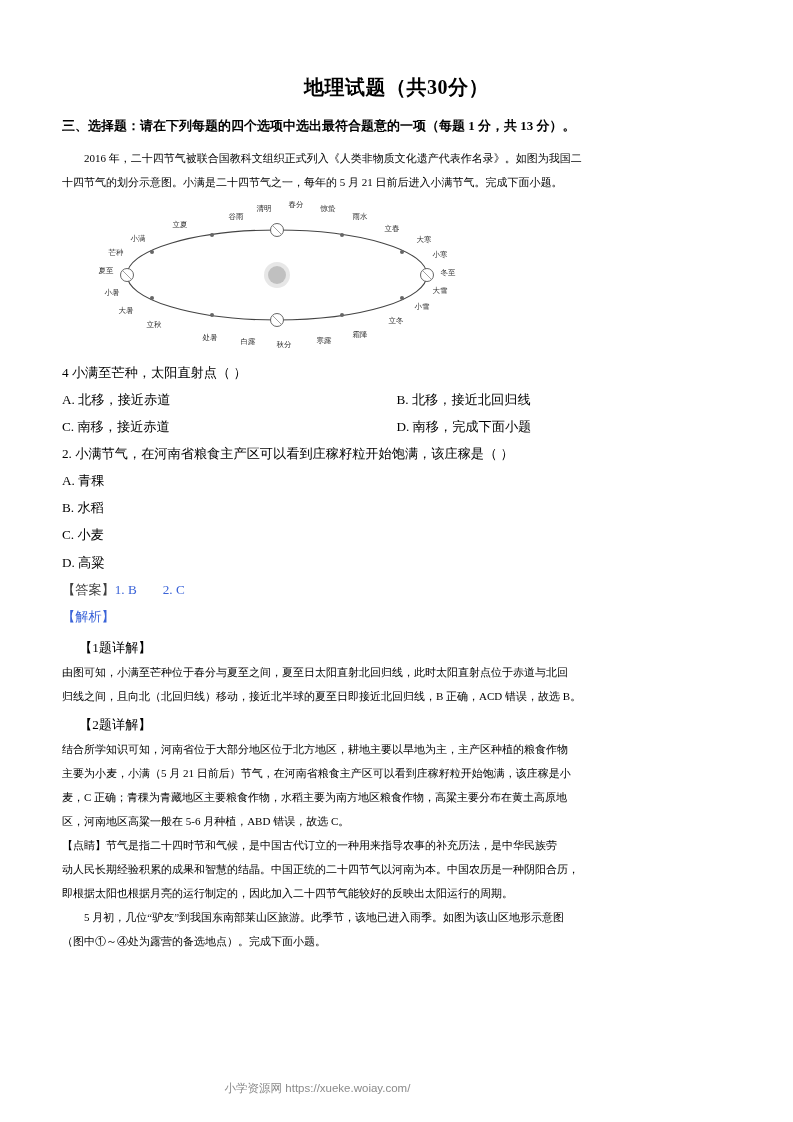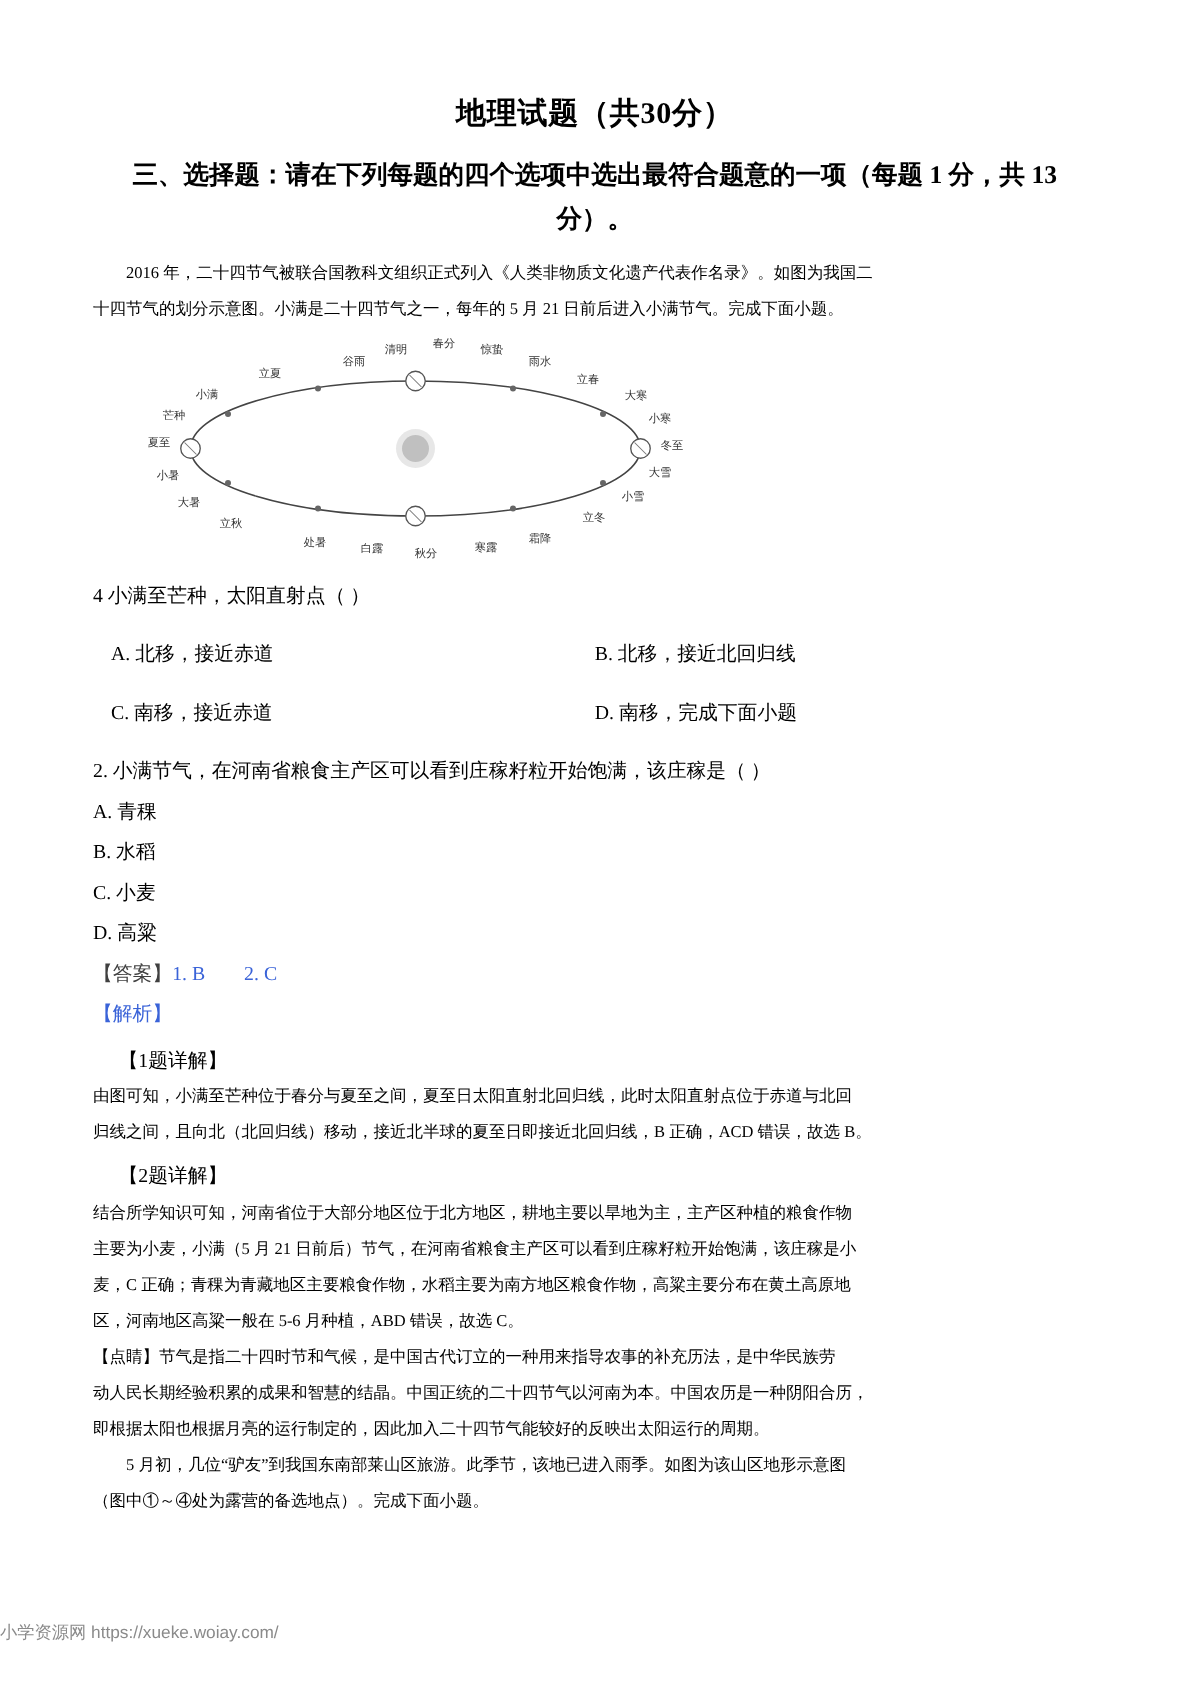--- a/index.html
+++ b/index.html
@@ -10,61 +10,60 @@
   body {
     width: 793px;
     height: 1122px;
     position: relative;
     font-family: "Liberation Serif", serif;
     color: #000000;
     overflow: hidden;
   }
   .page {
     position: absolute;
-    left: 0; top: 4px;
+    left: 0; top: 16px;
     width: 793px;
     height: 1000px;
     box-sizing: border-box;
     padding: 48px 62px 0 62px;
   }
   .doc-title {
     text-align: center;
     font-size: 20px;
     font-weight: bold;
     letter-spacing: 0.5px;
     margin: 10px 0 14px 0;
     font-family: "Liberation Serif", serif;
   }
   .section-head {
-    font-size: 17px;
+    font-size: 13px;
     font-weight: bold;
     margin: 0 0 10px 0;
     line-height: 1.7;
-    text-align: center;
   }
   p.body-text {
     font-size: 11px;
     line-height: 2.0;
     margin: 0 0 2px 0;
     text-align: justify;
     text-justify: inter-ideograph;
   }
   p.indent2 {
     text-indent: 2em;
   }
   .q-line {
     font-size: 13.2px;
     line-height: 2.05;
     margin: 0;
   }
   .opts {
     display: flex;
     font-size: 13.2px;
     line-height: 2.05;
-    margin: 12px;
+    margin: 0;
   }
   .opts .o {
     flex: 0 0 50%;
   }
   .opts4 {
     display: flex;
     font-size: 13.2px;
     line-height: 2.05;
     margin: 0;
     flex-direction: column;
@@ -100,20 +99,21 @@
     left: 30px;
     top: 0;
     width: 370px;
     height: 155px;
   }
   .footer {
     position: absolute;
     left: 0;
     bottom: 26px;
     width: 635px;
+    text-align: center;
     font-size: 11.5px;
     color: #8a8a8a;
     font-family: "Liberation Sans", sans-serif;
   }
   .small-label {
     font-size: 7.5px;
     fill: #333;
     font-family: "Liberation Serif", serif;
   }
 </style>

